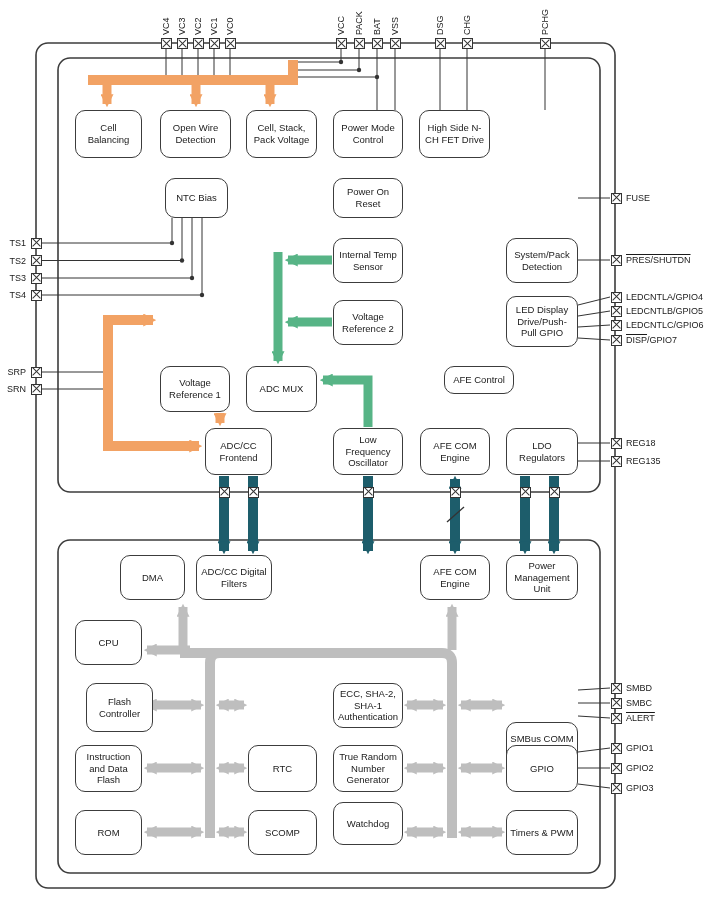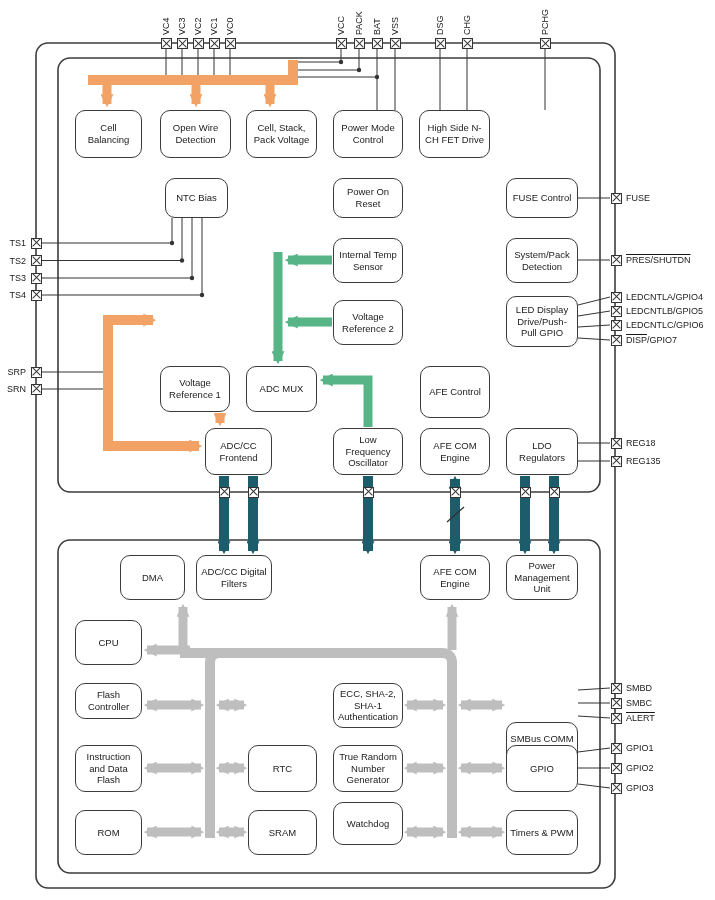--- a/index.html
+++ b/index.html
@@ -119,47 +119,46 @@
   </g>
 </svg>
 
 <div class="block" style="left:75px;top:110px;width:67px;height:48px">Cell Balancing</div>
 <div class="block" style="left:160px;top:110px;width:71px;height:48px">Open Wire Detection</div>
 <div class="block" style="left:246px;top:110px;width:71px;height:48px">Cell, Stack, Pack Voltage</div>
 <div class="block" style="left:333px;top:110px;width:70px;height:48px">Power Mode Control</div>
 <div class="block" style="left:419px;top:110px;width:71px;height:48px">High Side N-CH FET Drive</div>
 <div class="block" style="left:165px;top:178px;width:63px;height:40px">NTC Bias</div>
 <div class="block" style="left:333px;top:178px;width:70px;height:40px">Power On Reset</div>
-<div class="block" style="left:506px;top:178px;width:72px;height:40px">FUSE Control</div>
 <div class="block" style="left:506px;top:238px;width:72px;height:45px">System/Pack Detection</div>
 <div class="block" style="left:333px;top:238px;width:70px;height:45px">Internal Temp Sensor</div>
 <div class="block" style="left:333px;top:300px;width:70px;height:45px">Voltage Reference 2</div>
 <div class="block" style="left:506px;top:296px;width:72px;height:51px">LED Display Drive/Push-Pull GPIO</div>
 <div class="block" style="left:160px;top:366px;width:70px;height:46px">Voltage Reference 1</div>
 <div class="block" style="left:246px;top:366px;width:71px;height:46px">ADC MUX</div>
-<div class="block" style="left:420px;top:366px;width:70px;height:52px">AFE Control</div>
+<div class="block" style="left:444px;top:366px;width:70px;height:28px">AFE Control</div>
 <div class="block" style="left:205px;top:428px;width:67px;height:47px">ADC/CC Frontend</div>
 <div class="block" style="left:333px;top:428px;width:70px;height:47px">Low Frequency Oscillator</div>
 <div class="block" style="left:420px;top:428px;width:70px;height:47px">AFE COM Engine</div>
 <div class="block" style="left:506px;top:428px;width:72px;height:47px">LDO Regulators</div>
 
 <div class="block" style="left:120px;top:555px;width:65px;height:45px">DMA</div>
 <div class="block" style="left:196px;top:555px;width:76px;height:45px">ADC/CC Digital Filters</div>
 <div class="block" style="left:420px;top:555px;width:70px;height:45px">AFE COM Engine</div>
 <div class="block" style="left:506px;top:555px;width:72px;height:45px">Power Management Unit</div>
 <div class="block" style="left:75px;top:620px;width:67px;height:45px">CPU</div>
-<div class="block" style="left:75px;top:683px;width:67px;height:36px">Flash Controller</div>
+<div class="block" style="left:86px;top:683px;width:67px;height:49px">Flash Controller</div>
 <div class="block" style="left:333px;top:683px;width:70px;height:45px">ECC, SHA-2, SHA-1 Authentication</div>
 <div class="block" style="left:506px;top:722px;width:72px;height:45px">SMBus COMM Engine</div>
 <div class="block" style="left:75px;top:745px;width:67px;height:47px">Instruction and Data Flash</div>
 <div class="block" style="left:248px;top:745px;width:69px;height:47px">RTC</div>
 <div class="block" style="left:333px;top:745px;width:70px;height:47px">True Random Number Generator</div>
 <div class="block" style="left:506px;top:745px;width:72px;height:47px">GPIO</div>
 <div class="block" style="left:75px;top:810px;width:67px;height:45px">ROM</div>
-<div class="block" style="left:248px;top:810px;width:69px;height:45px">SRAM</div>
+<div class="block" style="left:248px;top:810px;width:69px;height:45px">SCOMP</div>
 <div class="block" style="left:333px;top:802px;width:70px;height:43px">Watchdog</div>
 <div class="block" style="left:506px;top:810px;width:72px;height:45px">Timers &amp; PWM</div>
 
 <div class="pin" style="left:160.5px;top:38px"></div>
 <div class="pin" style="left:176.5px;top:38px"></div>
 <div class="pin" style="left:192.5px;top:38px"></div>
 <div class="pin" style="left:208.5px;top:38px"></div>
 <div class="pin" style="left:224.5px;top:38px"></div>
 <div class="pin" style="left:335.5px;top:38px"></div>
 <div class="pin" style="left:353.5px;top:38px"></div>

